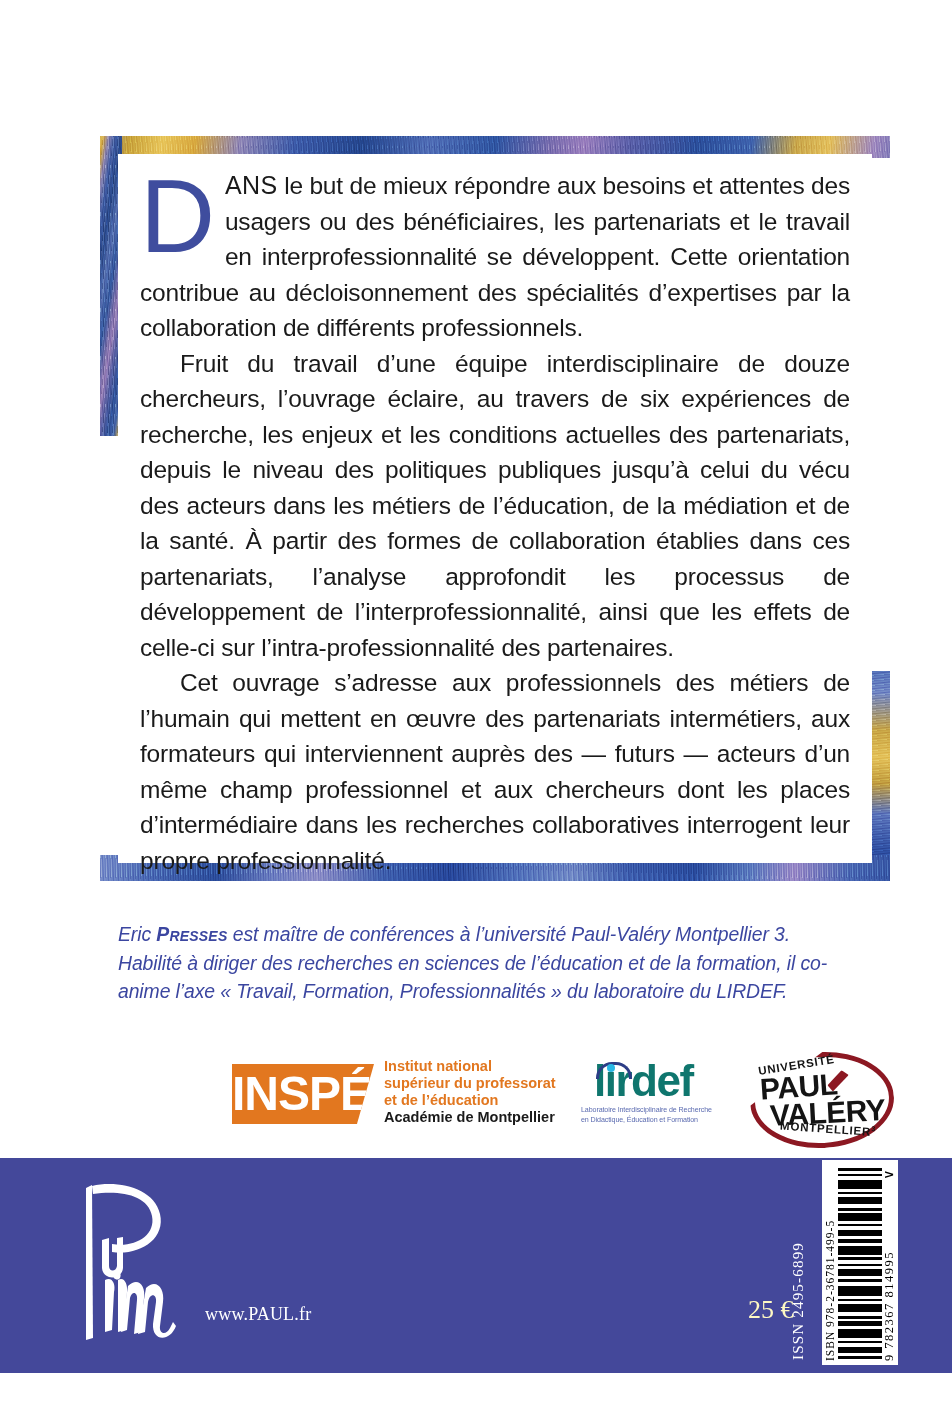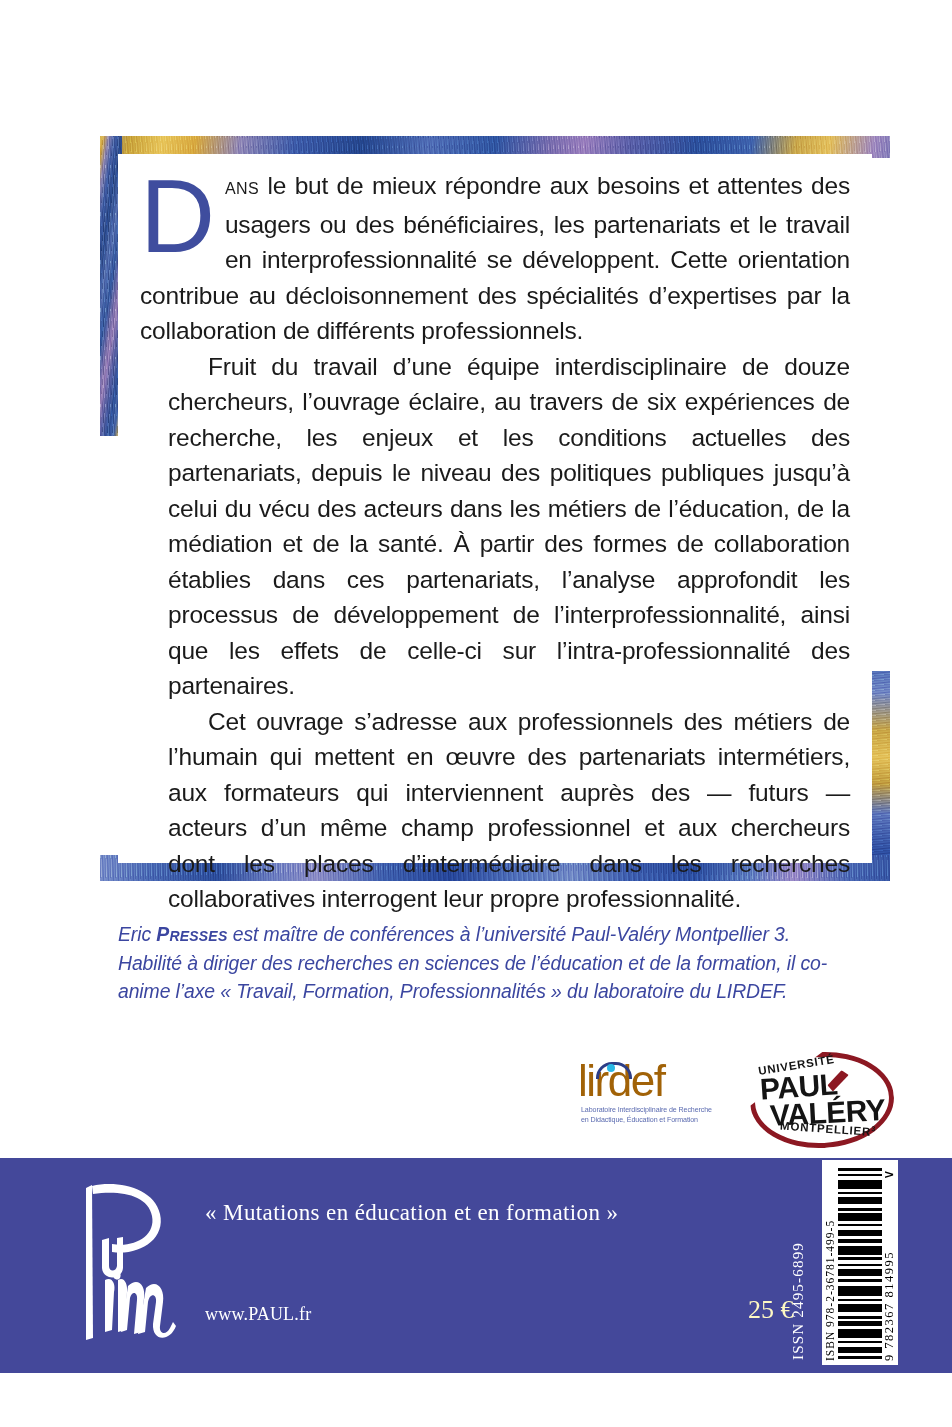--- a/index.html
+++ b/index.html
@@ -137,33 +137,33 @@
     top: 168px;
     width: 710px;
     color: #1a1a1a;
     font-family: "Liberation Sans", sans-serif;
     font-size: 24.5px;
     line-height: 35.5px;
     text-align: justify;
     letter-spacing: -0.2px;
   }
   .blurb p { margin: 0; }
-  .blurb p + p { text-indent: 40px; margin-left: 28px; }
+  .blurb p + p { text-indent: 40px; }
 
   .dropcap {
     float: left;
     color: #3f4d9e;
     font-size: 104px;
     line-height: 84px;
     font-weight: 400;
     margin: 6px 10px 0 0;
     font-family: "Liberation Sans", sans-serif;
   }
   .smallcaps {
-    font-size: 16px;
+    font-size: 25px;
     letter-spacing: 0.4px;
   }
   
   .para-first { text-align: justify; }
 
   
   .bio {
     position: absolute;
     left: 118px;
     top: 920px;
@@ -233,25 +233,25 @@
   
   .logo-lirdef {
     position: absolute;
     left: 578px;
     top: 16px;
     width: 146px;
     height: 76px;
   }
   .lirdef-word {
     position: absolute;
-    left: 0; top: 2px;
-    color: #a16207;
+    left: 16px; top: 2px;
+    color: #0f766e;
     font-family: "Liberation Sans", sans-serif;
     font-size: 44px;
-    font-weight: normal;
+    font-weight: bold;
     letter-spacing: -1.5px;
     line-height: 46px;
   }
   .lirdef-arc {
     position: absolute;
     left: 18px; top: 6px;
     width: 30px; height: 14px;
     border: 3px solid #2c3d86;
     border-bottom: none;
     border-radius: 16px 16px 0 0;
@@ -482,20 +482,29 @@
   <div class="blurb">
     <p class="para-first"><span class="dropcap">D</span><span class="smallcaps">ANS</span><span> le but de mieux répondre aux besoins et attentes des usagers ou des bénéficiaires, les partenariats et le travail en interprofessionnalité se développent. Cette orientation contribue au décloisonnement des spécialités d’expertises par la collaboration de différents professionnels.</span></p>
     <p>Fruit du travail d’une équipe interdisciplinaire de douze chercheurs, l’ouvrage éclaire, au travers de six expériences de recherche, les enjeux et les conditions actuelles des partenariats, depuis le niveau des politiques publiques jusqu’à celui du vécu des acteurs dans les métiers de l’éducation, de la médiation et de la santé. À partir des formes de collaboration établies dans ces partenariats, l’analyse approfondit les processus de développement de l’interprofessionnalité, ainsi que les effets de celle-ci sur l’intra-professionnalité des partenaires.</p>
     <p>Cet ouvrage s’adresse aux professionnels des métiers de l’humain qui mettent en œuvre des partenariats intermétiers, aux formateurs qui interviennent auprès des — futurs — acteurs d’un même champ professionnel et aux chercheurs dont les places d’intermédiaire dans les recherches collaboratives interrogent leur propre professionnalité.</p>
   </div>
 
   <div class="bio"><span>Eric </span><span class="name-caps">Presses</span><span> est maître de conférences à l’université Paul-Valéry Montpellier 3. Habilité à diriger des recherches en sciences de l’éducation et de la formation, il co-anime l’axe « Travail, Formation, Professionnalités » du laboratoire du LIRDEF.</span></div>
 
   <div class="logos">
 
+    <div class="logo-inspe">
+      <div class="inspe-mark">INSPÉ</div>
+      <div class="inspe-text">
+        <span class="l">Institut national</span>
+        <span class="l">supérieur du professorat</span>
+        <span class="l">et de l’éducation</span>
+        <span class="l dark">Académie de Montpellier</span>
+      </div>
+    </div>
 
     <div class="logo-lirdef">
       <div class="lirdef-word">lirdef</div>
       <div class="lirdef-arc"></div>
       <div class="lirdef-dot"></div>
       <div class="lirdef-sub">
         <span>Laboratoire Interdisciplinaire de Recherche</span><br>
         <span>en Didactique, Éducation et Formation</span>
       </div>
     </div>
@@ -520,21 +529,20 @@
           <path d="M30 60 L37 58 L37 86 C37 92, 44 92, 45 86 L45 58 L51 57 L51 88 C50 100, 31 101, 30 88 Z"></path>
           <path d="M33 100 C40 96, 44 104, 42 112 L40 150 L33 152 Z"></path>
           <path d="M46 100 C52 96, 56 104, 55 112 L53 150 L46 152 Z"></path>
           <path d="M56 106 C66 96, 74 106, 72 118 L69 152 L62 154 L65 120 C66 112, 60 110, 58 118 L55 150 L49 152 Z"></path>
           <path d="M74 108 C84 98, 93 108, 91 122 L88 146 C87 154, 94 156, 98 148 L101 142 L104 146 C98 162, 80 162, 81 144 L84 122 C85 114, 78 112, 76 122 L73 152 L66 154 Z"></path>
           <path d="M41 92 C47 88, 50 94, 48 98 C45 102, 39 98, 41 92 Z"></path>
         </g>
       </svg>
     </div>
 
-    <div class="footer-series">« Mutations en éducation et en formation »</div>
     <div class="footer-url">www.PAUL.fr</div>
     <div class="footer-price">25 €</div>
   </div>
 
   <div class="issn">ISSN 2495-6899</div>
 
   <div class="barcode-box">
     <div class="barcode-inner">
       <div class="bc-isbn">ISBN 978-2-36781-499-5</div>
       <div class="bc-bars">

